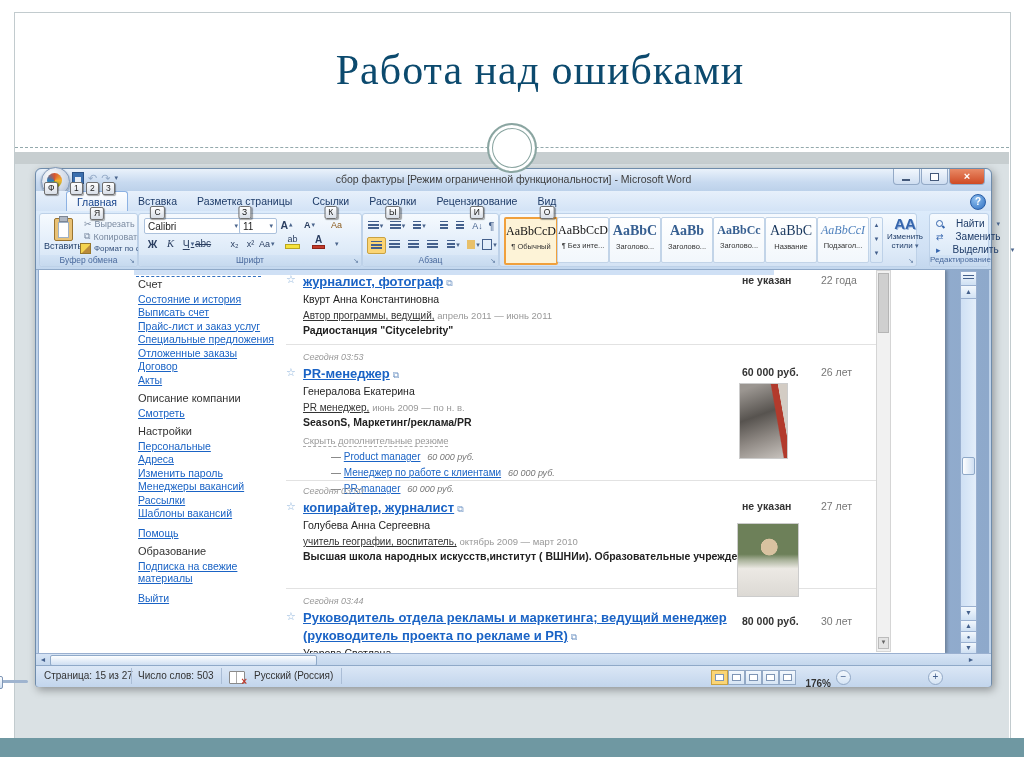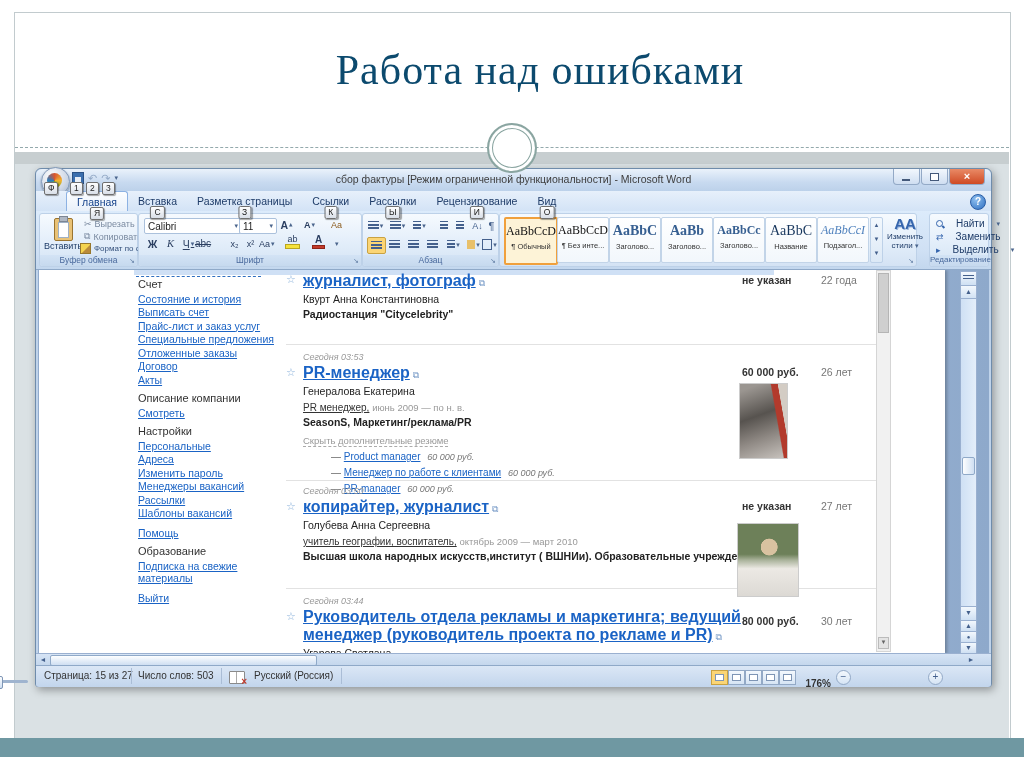--- a/index.html
+++ b/index.html
@@ -127,21 +127,21 @@
   .selband{position:absolute;left:95px;top:0;width:640px;height:5px;background:#cfe0f5;}
   .cutlink{position:absolute;left:97px;top:3px;width:125px;border-bottom:1px dashed #2f6fc1;height:3px;}
   .sidebar{position:absolute;left:99px;top:8px;width:150px;font-size:10.5px;line-height:12.5px;}
   .sb-header{color:#333;font-size:11px;margin-top:6px;margin-bottom:2px;}
   .sb-link{color:#1a63c5;text-decoration:underline;margin-bottom:1px;cursor:pointer;}
   .sb-gap{margin-top:7px;}
   .maincol{position:absolute;left:247px;width:470px;}
   .entry{position:absolute;left:0;padding-left:17px;width:460px;}
   .star{position:absolute;left:0;top:1px;color:#8fb4dc;font-size:11px;}
   .edate{font-size:9px;color:#999;font-style:italic;margin-bottom:2px;}
-  .rtitle{font-size:16px;font-weight:bold;color:#1a63c5;text-decoration:underline;display:inline;}
+  .rtitle{font-size:13px;font-weight:bold;color:#1a63c5;text-decoration:underline;display:inline;}
   .extlink{font-size:9px;color:#6f94c4;margin-left:3px;text-decoration:none;}
   .ename{font-size:10.5px;color:#222;margin-top:3px;}
   .erole{font-size:10px;margin-top:5px;}
   .pos{color:#333;text-decoration:underline;}
   .period{color:#999;font-size:9.5px;}
   .ecompany{font-size:10.5px;font-weight:bold;color:#222;margin-top:3px;}
   .hide-link{font-size:9.5px;color:#999;margin-top:7px;}
   .hide-link span{border-bottom:1px dashed #aaa;}
   .extra-row{font-size:10px;margin-top:5px;margin-left:28px;color:#666;}
   .extra-row .xlink{color:#1a63c5;text-decoration:underline;}
@@ -461,20 +461,24 @@
         <div class="sb-link">Подписка на свежие материалы</div>
         <div class="sb-link sb-gap">Выйти</div>
       </div>
 
       <div class="maincol">
 
         <div class="entry" style="top:2px;">
           <span class="star">☆</span>
           <span class="rtitle">журналист, фотограф</span><span class="extlink">⧉</span>
           <div class="ename">Квурт Анна Константиновна</div>
+          <div class="erole">
+            <span class="pos">Автор программы, ведущий,</span>
+            <span class="period">апрель 2011 — июнь 2011</span>
+          </div>
           <div class="ecompany">Радиостанция "Citycelebrity"</div>
         </div>
 
         <div class="entry" style="top:82px;">
           <div class="edate">Сегодня 03:53</div>
           <span class="star" style="top:14px;">☆</span>
           <span class="rtitle">PR-менеджер</span><span class="extlink">⧉</span>
           <div class="ename">Генералова Екатерина</div>
           <div class="erole">
             <span class="pos">PR менеджер,</span>

